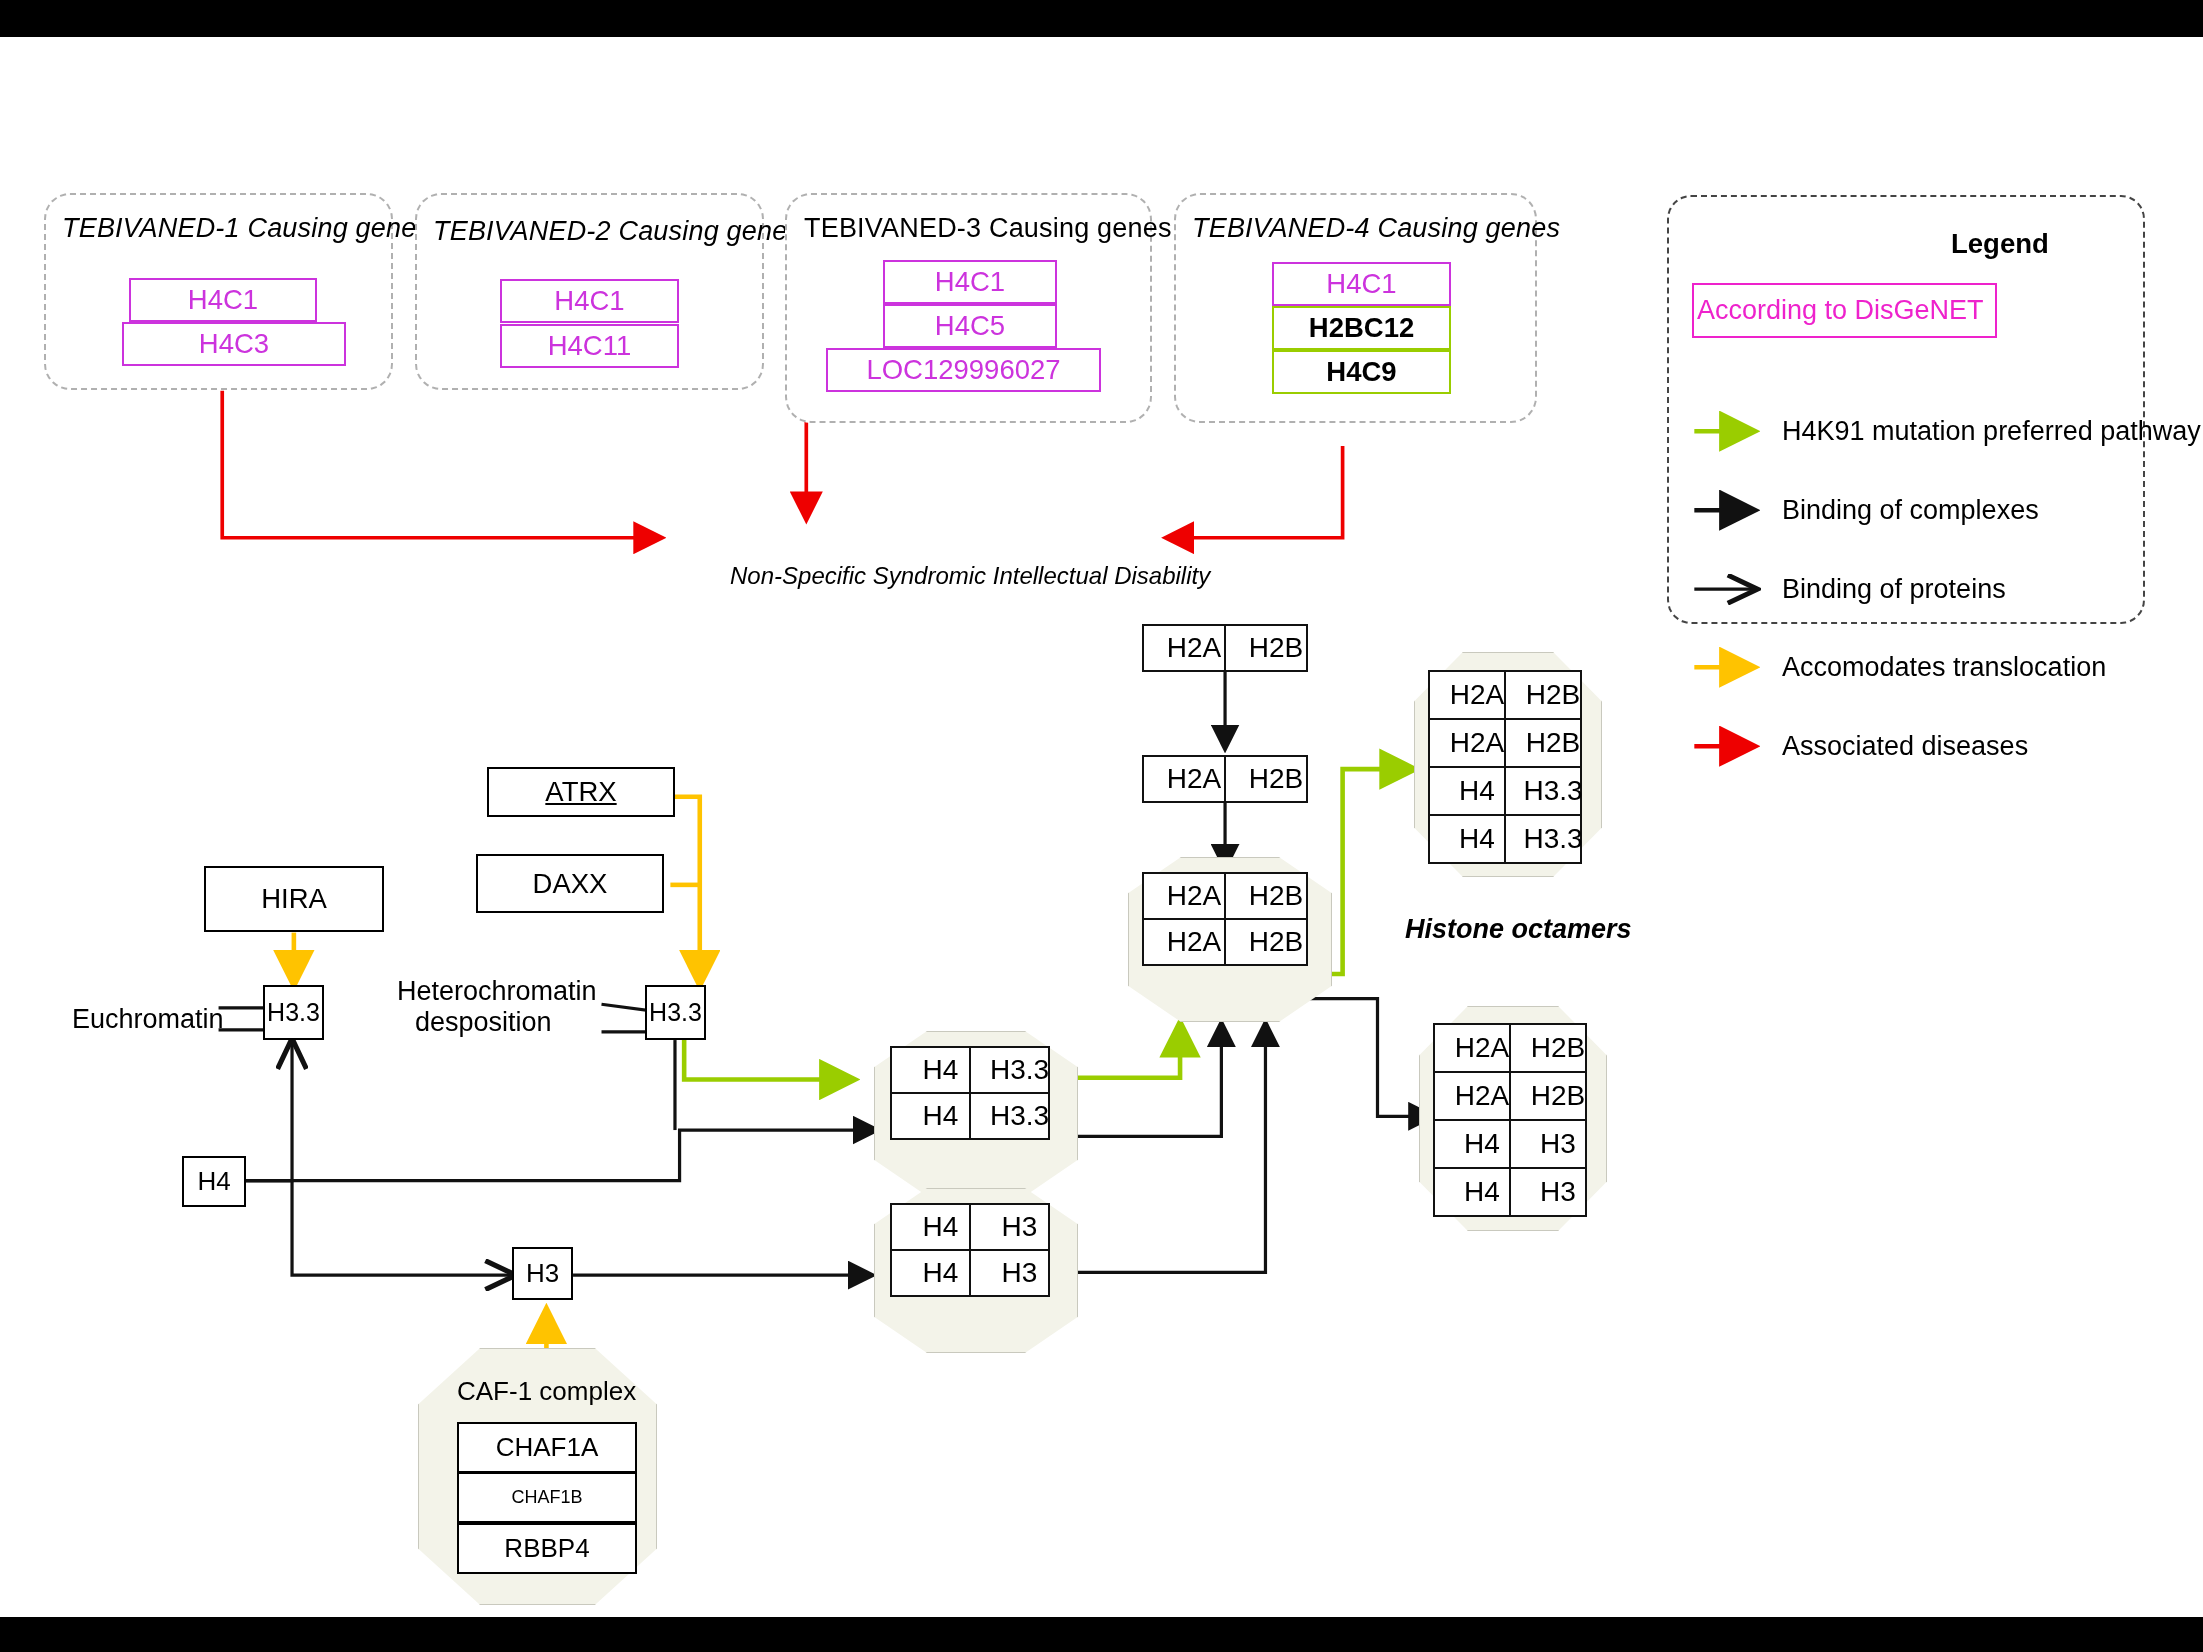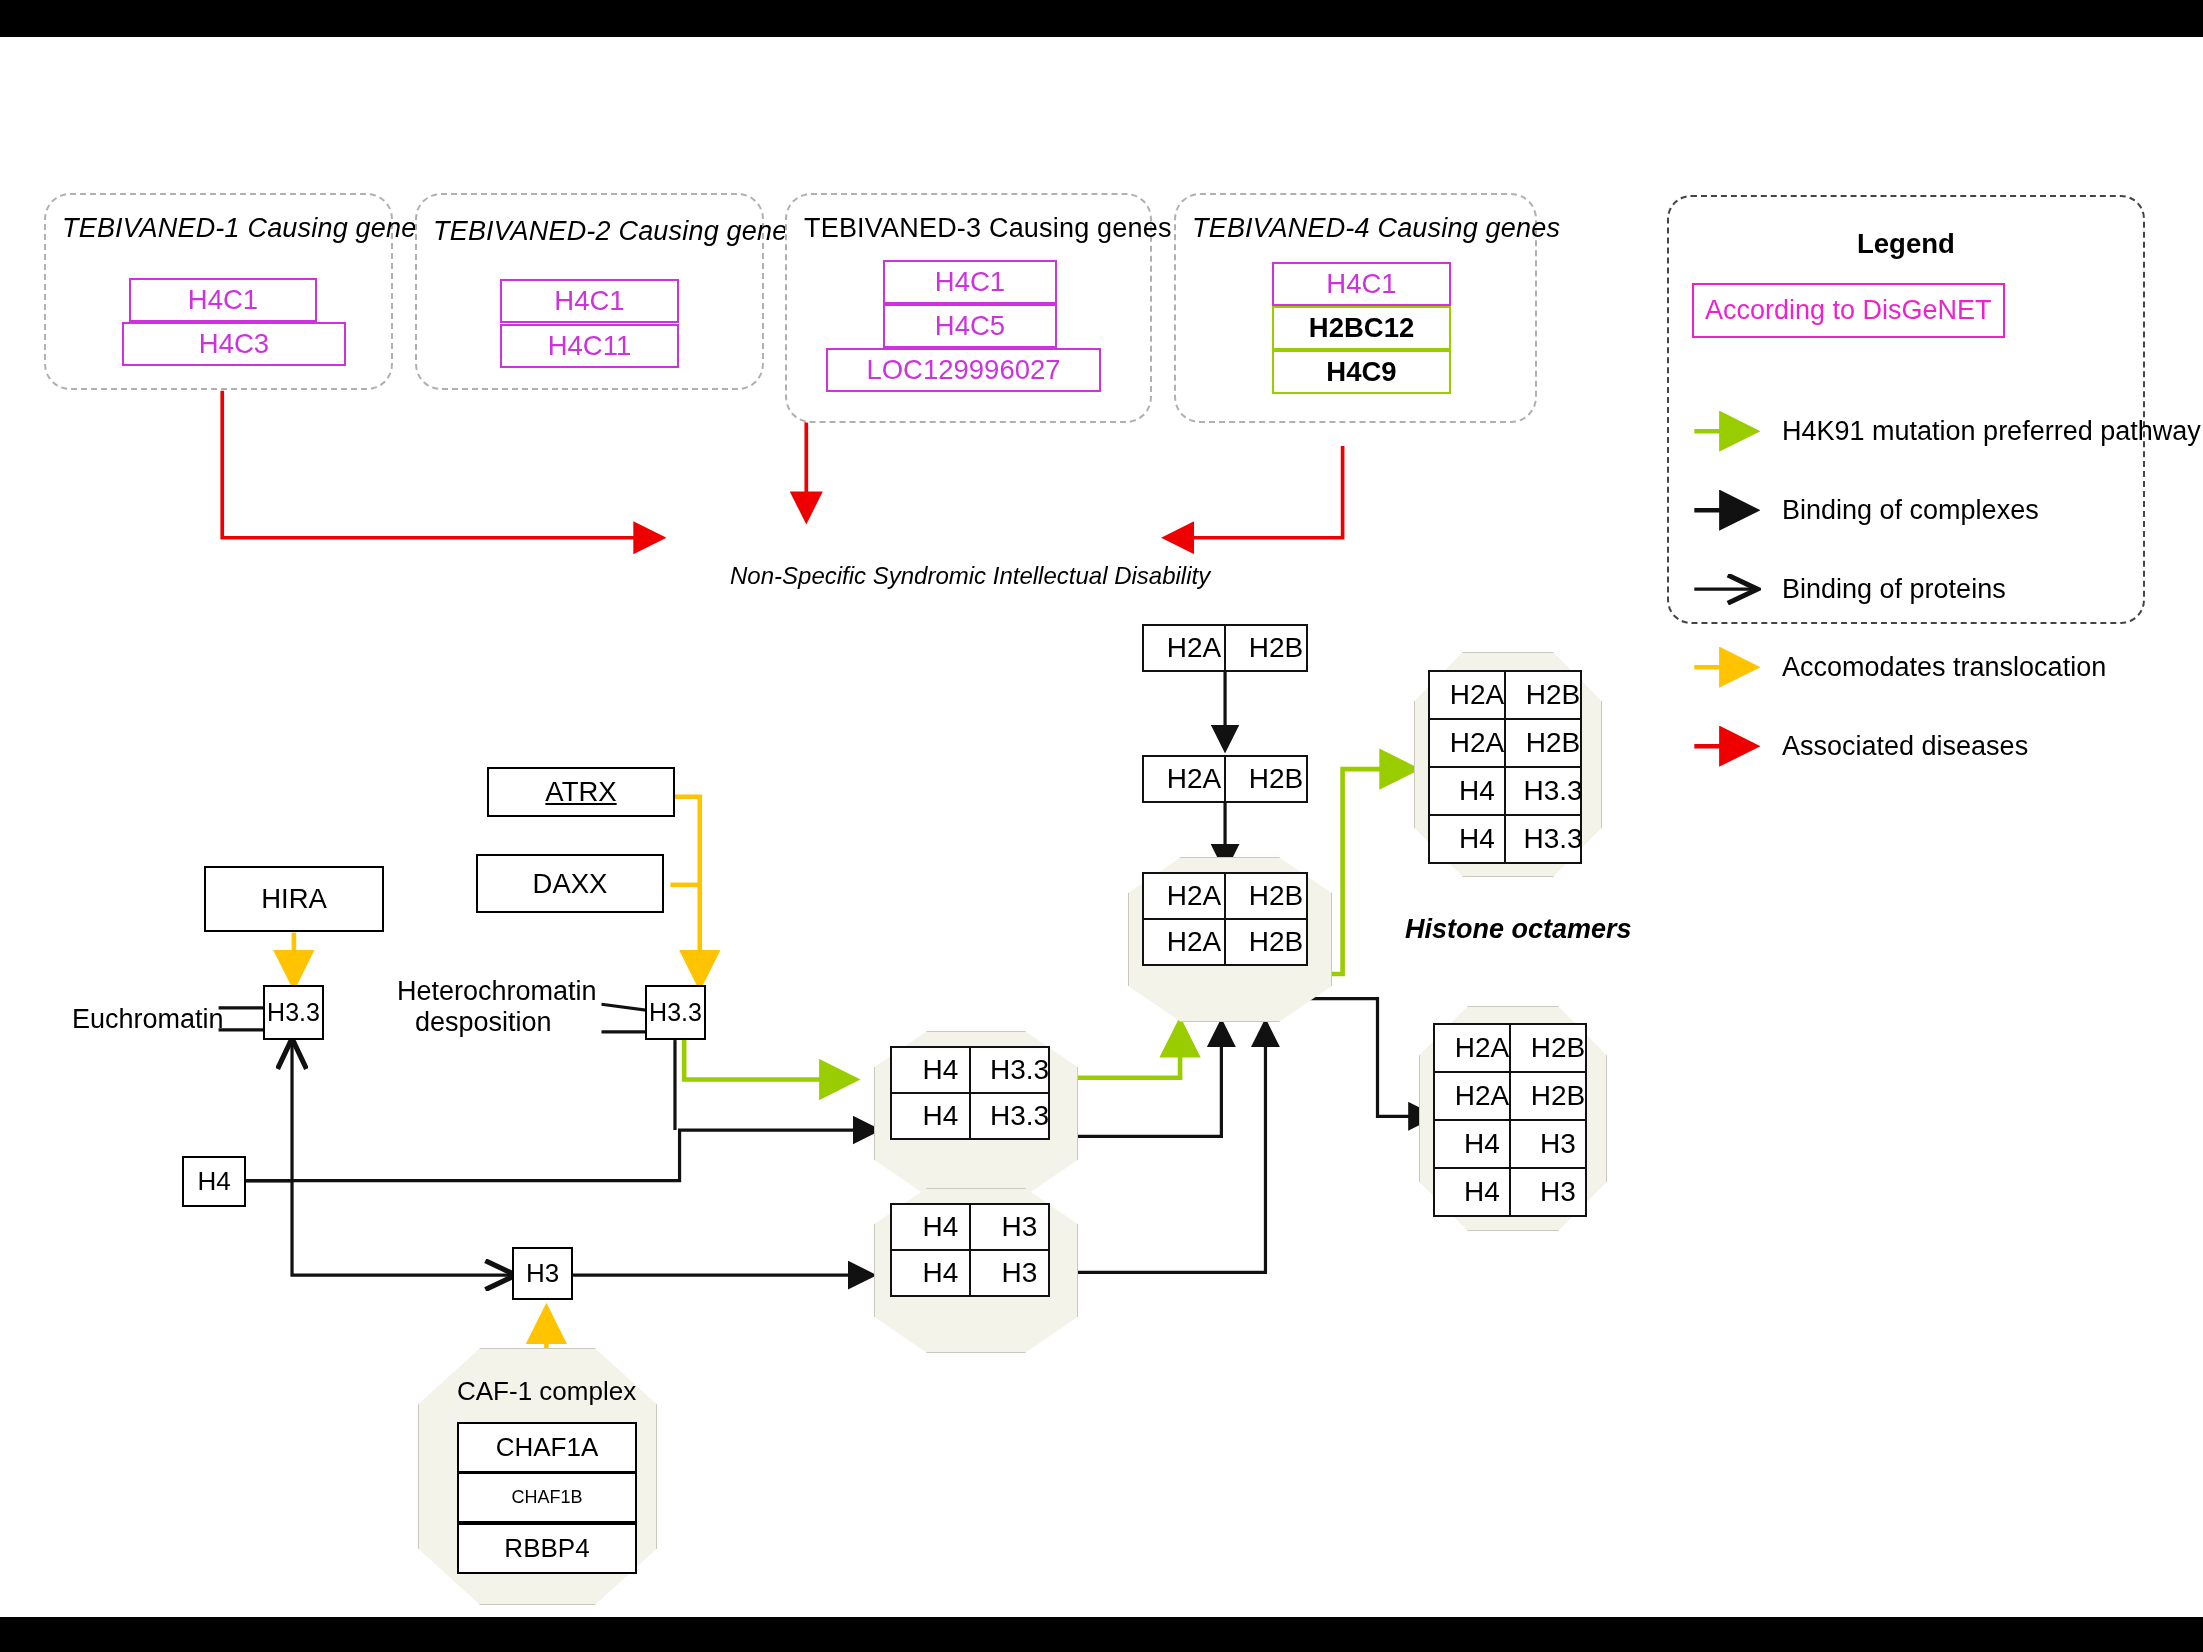--- a/index.html
+++ b/index.html
@@ -33,21 +33,21 @@
         justify-content:center;font-size:28px;color:#000;margin:-1.4px;padding-left:20px;}
 
   .label{position:absolute;font-size:27px;color:#000;white-space:nowrap;}
   .label.ital-bold{font-style:italic;font-weight:bold;}
   .label.ital{font-style:italic;}
 
   
   #legend{border:2.8px dashed #444;border-radius:24px;background:#fff;}
   .lg-title{position:absolute;font-weight:bold;font-size:27.5px;color:#000;}
   .lg-box{position:absolute;border:2.8px solid #ee22cc;display:flex;align-items:center;
-          padding-left:11px;font-size:27px;color:#ee22cc;background:#fff;}
+          padding-left:3px;font-size:27px;color:#ee22cc;background:#fff;}
   .lg-box.mala{border-color:#9acd00;color:#8fbf00;font-weight:bold;}
   .lg-text{position:absolute;font-size:27px;color:#000;white-space:nowrap;}
 
   svg.ovl{position:absolute;left:0;top:0;width:2204px;height:1580px;overflow:visible;
           pointer-events:none;}
 </style>
 </head>
 <body>
 
 <div id="stage">
@@ -209,21 +209,21 @@
       <div class="cell">H2B</div>
       <div class="cell">H2A</div>
       <div class="cell">H2B</div>
       <div class="cell">H4</div>
       <div class="cell">H3</div>
       <div class="cell">H4</div>
       <div class="cell">H3</div>
     </div>
 
     <div id="legend" class="abs" style="left:1667px;top:158px;width:478px;height:429px;"></div>
-    <div class="lg-title" style="left:1857px;top:191px;">Legend</div>
+    <div class="lg-title" style="left:1951px;top:191px;">Legend</div>
 
     <div class="lg-box" style="left:1692px;top:246px;width:298px;height:51px;">According to DisGeNET</div>
 
     <svg class="ovl" style="left:0;top:0" viewBox="0 0 2400 1720">
       <path d="M1845,429 L1910,429" stroke="#9acd00" stroke-width="5" fill="none" marker-end="url(#ar-grn)"></path>
       <path d="M1845,515 L1910,515" stroke="#111" stroke-width="5" fill="none" marker-end="url(#ar-blk)"></path>
       <path d="M1845,601 L1912,601" stroke="#111" stroke-width="3.4" fill="none" marker-end="url(#ar-open)"></path>
       <path d="M1845,686 L1910,686" stroke="#FFC300" stroke-width="5" fill="none" marker-end="url(#ar-yel)"></path>
       <path d="M1845,772 L1910,772" stroke="#EE0000" stroke-width="5" fill="none" marker-end="url(#ar-red)"></path>
     </svg>

